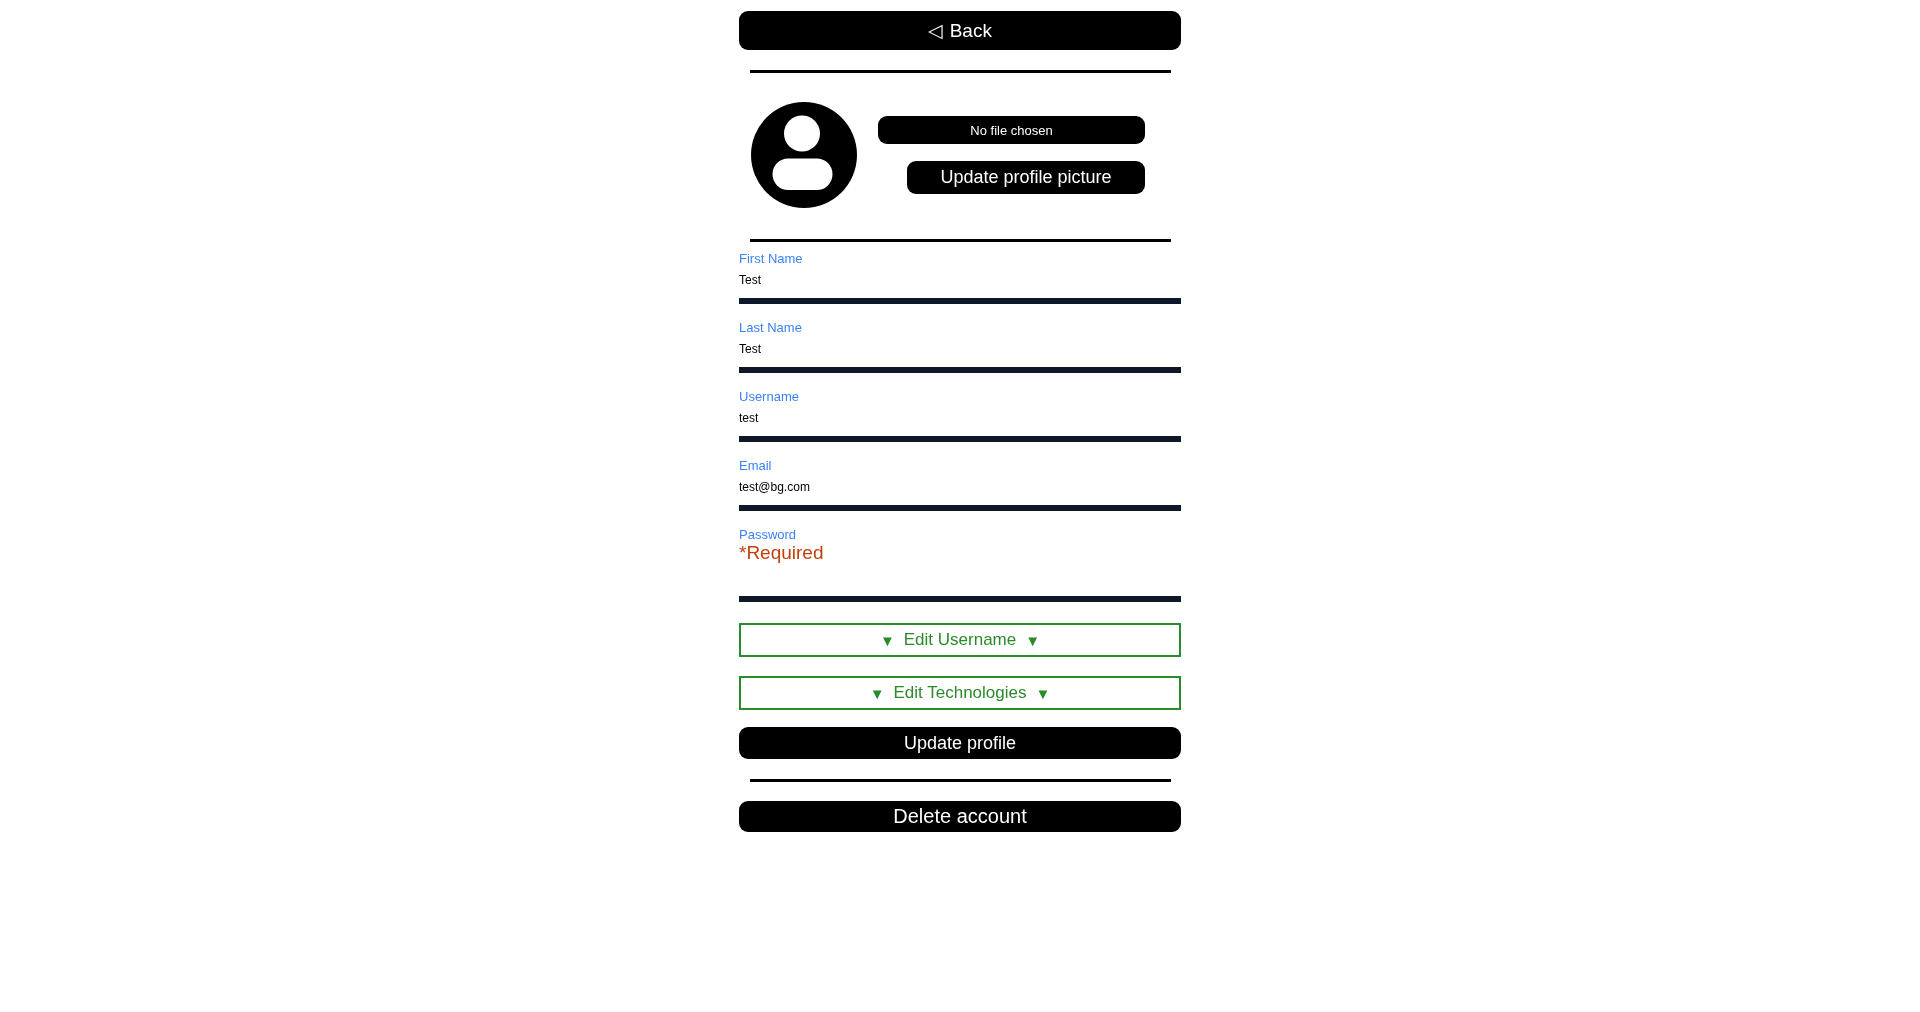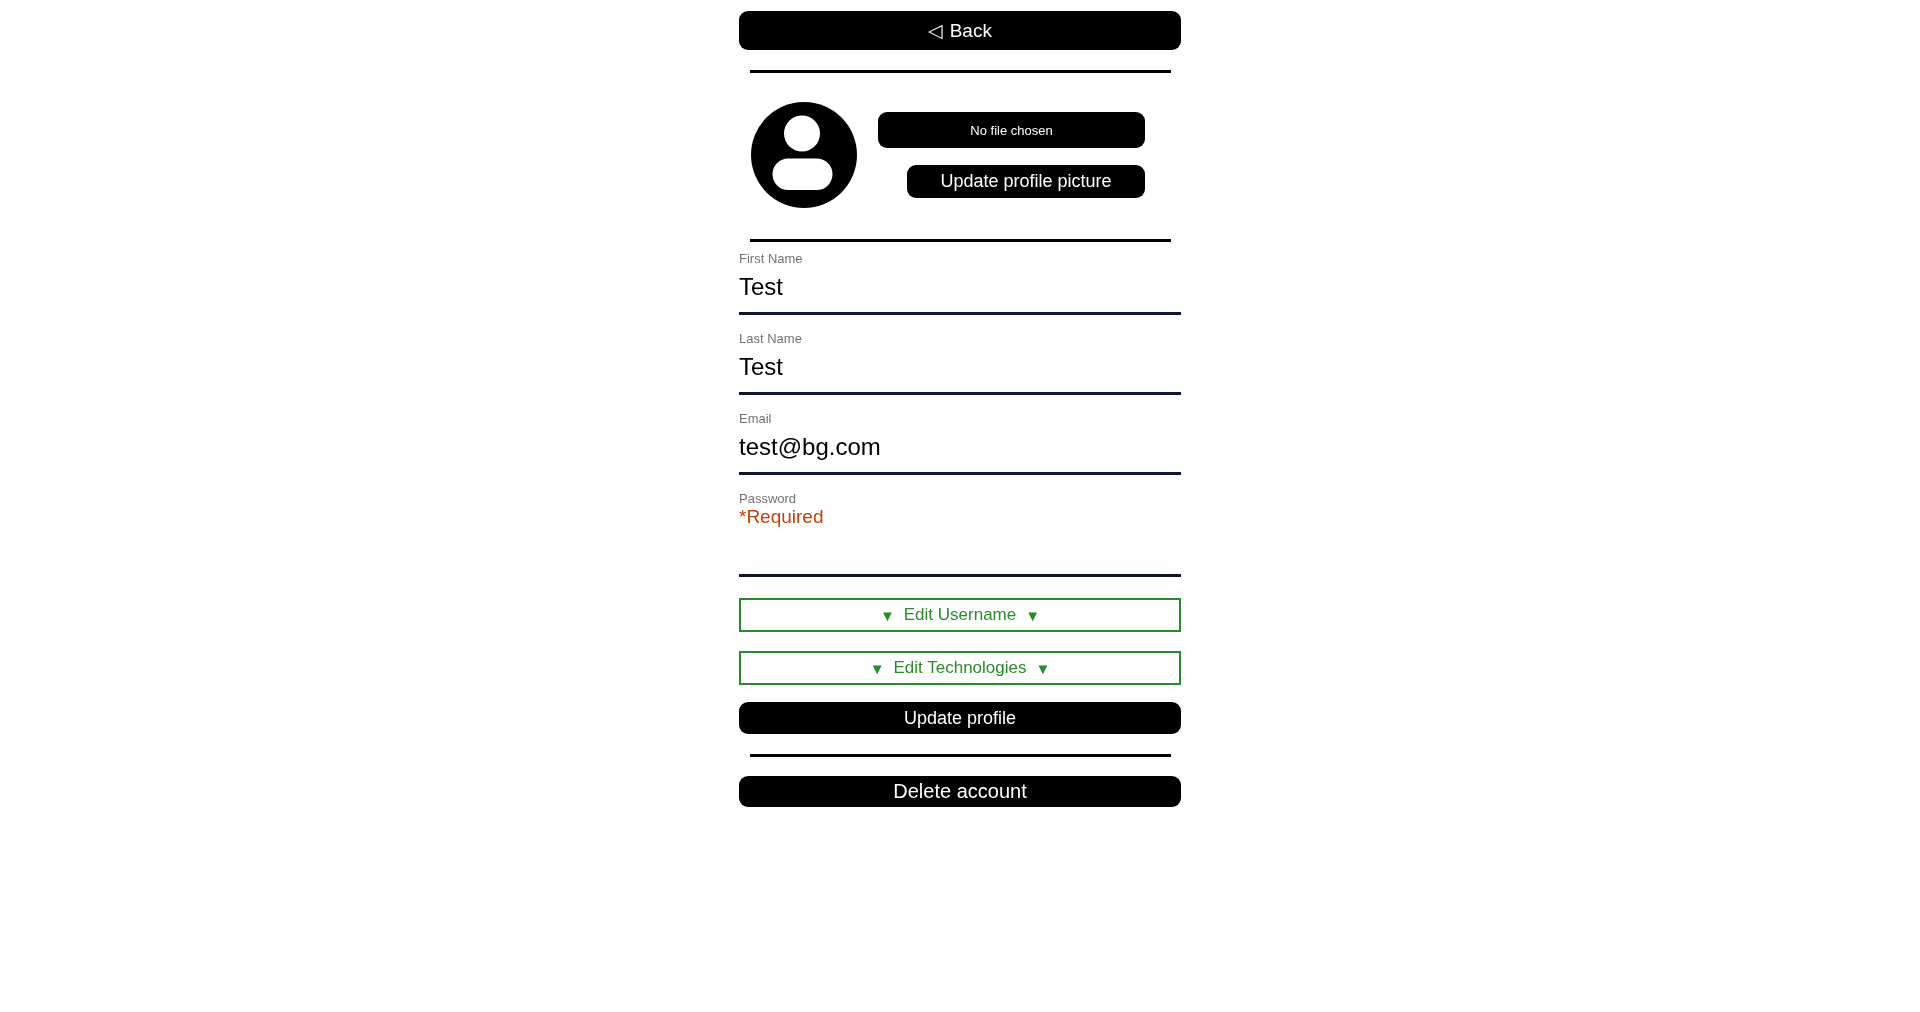--- a/index.html
+++ b/index.html
@@ -48,21 +48,21 @@
   .avatar { width: 106px; height: 106px; flex: 0 0 106px; }
   .avatar svg { display: block; width: 106px; height: 106px; }
   .file-col {
     margin-left: 21px;
     width: 267px;
     display: flex;
     flex-direction: column;
     gap: 17px;
   }
   .file-input {
-    height: 36px;
+    height: 28px;
     background: #000000;
     color: #ffffff;
     border-radius: 9px;
     font-size: 13px;
     display: flex;
     align-items: center;
     justify-content: center;
     cursor: pointer;
   }
   .update-pic { height: 33px; font-size: 18px; margin-left: 29px; }
@@ -72,33 +72,33 @@
   .field { margin-bottom: 16px; }
   .field:last-child { margin-bottom: 0; }
   .label-row {
     display: flex;
     justify-content: space-between;
     align-items: baseline;
     flex-direction: column;
   }
   .field-label {
     display: block;
-    color: #737373;
+    color: #3b82f6;
     font-size: 13px;
     line-height: 15px;
   }
   .required-text { color: #c2410c; font-size: 19px; }
   .field-input {
     display: block;
     width: 100%;
     border: none;
-    border-bottom: 3px solid #0f172a;
+    border-bottom: 6px solid #0f172a;
     background: transparent;
     font-family: "Liberation Sans", sans-serif;
-    font-size: 24px;
+    font-size: 12px;
     color: #000000;
     padding: 7px 0 11px 0;
     outline: none;
   }
   
   .outline-btn {
     width: 100%;
     height: 34px;
     margin-top: 19px;
     background: #ffffff;
@@ -155,20 +155,24 @@
     <div class="field">
       <label class="field-label">First Name</label>
       <input class="field-input" type="text" value="Test" style="">
     </div>
 
     <div class="field">
       <label class="field-label">Last Name</label>
       <input class="field-input" type="text" value="Test" style="">
     </div>
 
+    <div class="field">
+      <label class="field-label">Username</label>
+      <input class="field-input" type="text" value="test" style="">
+    </div>
 
     <div class="field">
       <label class="field-label">Email</label>
       <input class="field-input" type="text" value="test@bg.com" style="">
     </div>
 
     <div class="field">
       <div class="label-row">
         <label class="field-label">Password</label>
         <span class="required-text">*Required</span>

